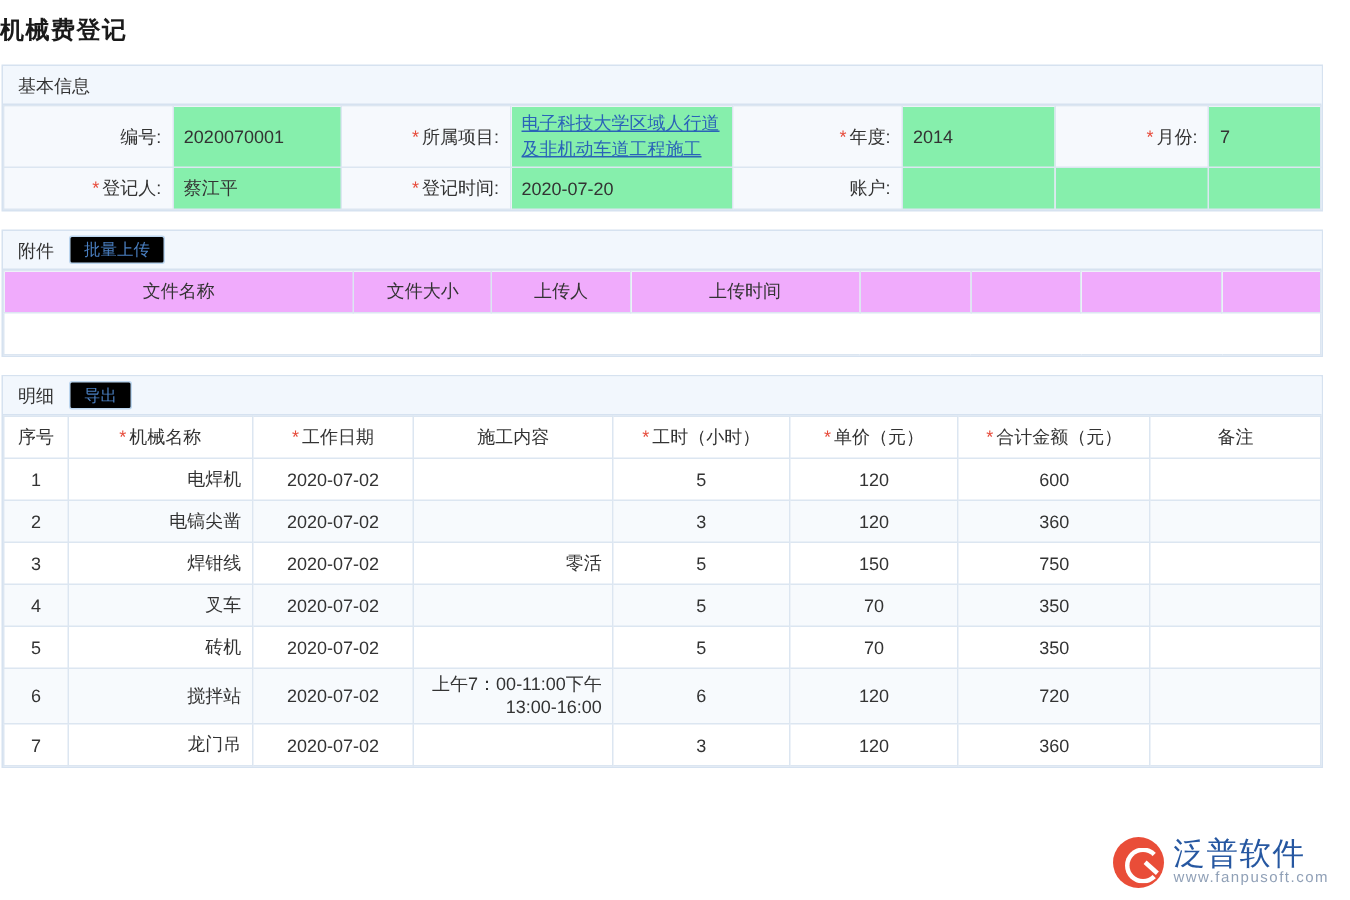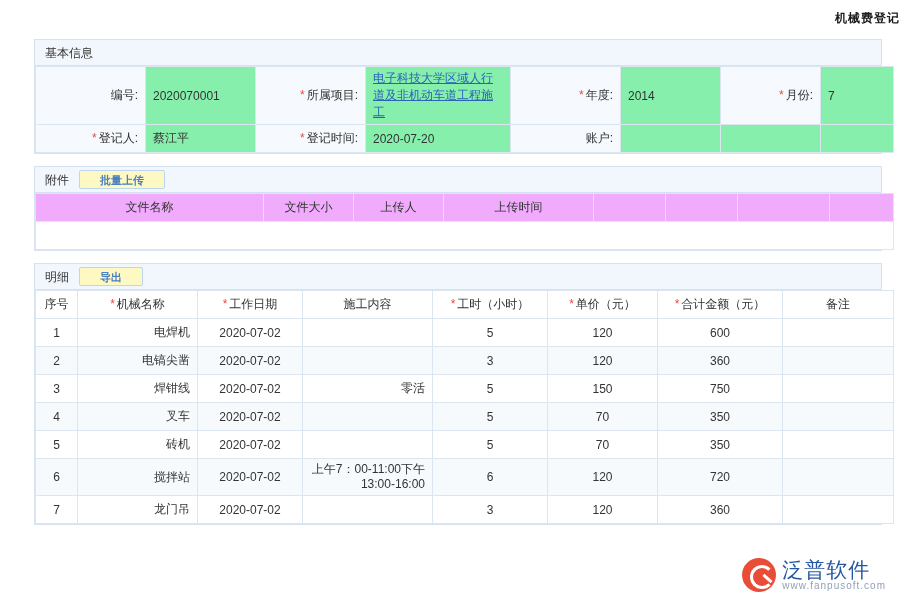--- a/index.html
+++ b/index.html
@@ -8,58 +8,57 @@
     width: 900px; height: 600px;
     background: #ffffff;
     font-family: "Liberation Sans", sans-serif;
     font-size: 12px;
     color: #333333;
     overflow: hidden;
   }
   .page { width: 900px; height: 600px; position: relative; }
 
   .page-title {
-    text-align: right;
-    font-size: 12px;
+    text-align: left;
+    font-size: 16px;
     font-weight: bold;
     color: #1a1a1a;
     padding: 10px 0 12px 0;
     letter-spacing: 1px;
   }
 
   .panel {
-    margin: 0 18px 12px 34px;
+    margin: 0 18px 12px 1px;
     border: 1px solid #d6e2f0;
     background: #ffffff;
   }
   .panel-header {
     height: 26px;
     line-height: 26px;
     background: #f2f7fd;
     border-bottom: 1px solid #d6e2f0;
     padding: 0 10px;
     font-size: 12px;
     color: #333;
     display: flex;
     align-items: center;
   }
   .panel-header .ph-title { margin-right: 10px; }
 
   .btn-link {
     display: inline-block;
     height: 19px;
     line-height: 18px;
-    padding: 0 20px;
+    padding: 0 9px;
     border: 1px solid #bcd6ef;
-    background: #fef9c3;
+    background: #000000;
     color: #4a7fc1;
     font-size: 11px;
     border-radius: 2px;
     cursor: pointer;
-    font-weight: bold;
   }
 
   table.grid {
     width: 100%;
     border-collapse: collapse;
     table-layout: fixed;
   }
   table.grid td, table.grid th {
     border: 1px solid #dce6f1;
     height: 28px;

